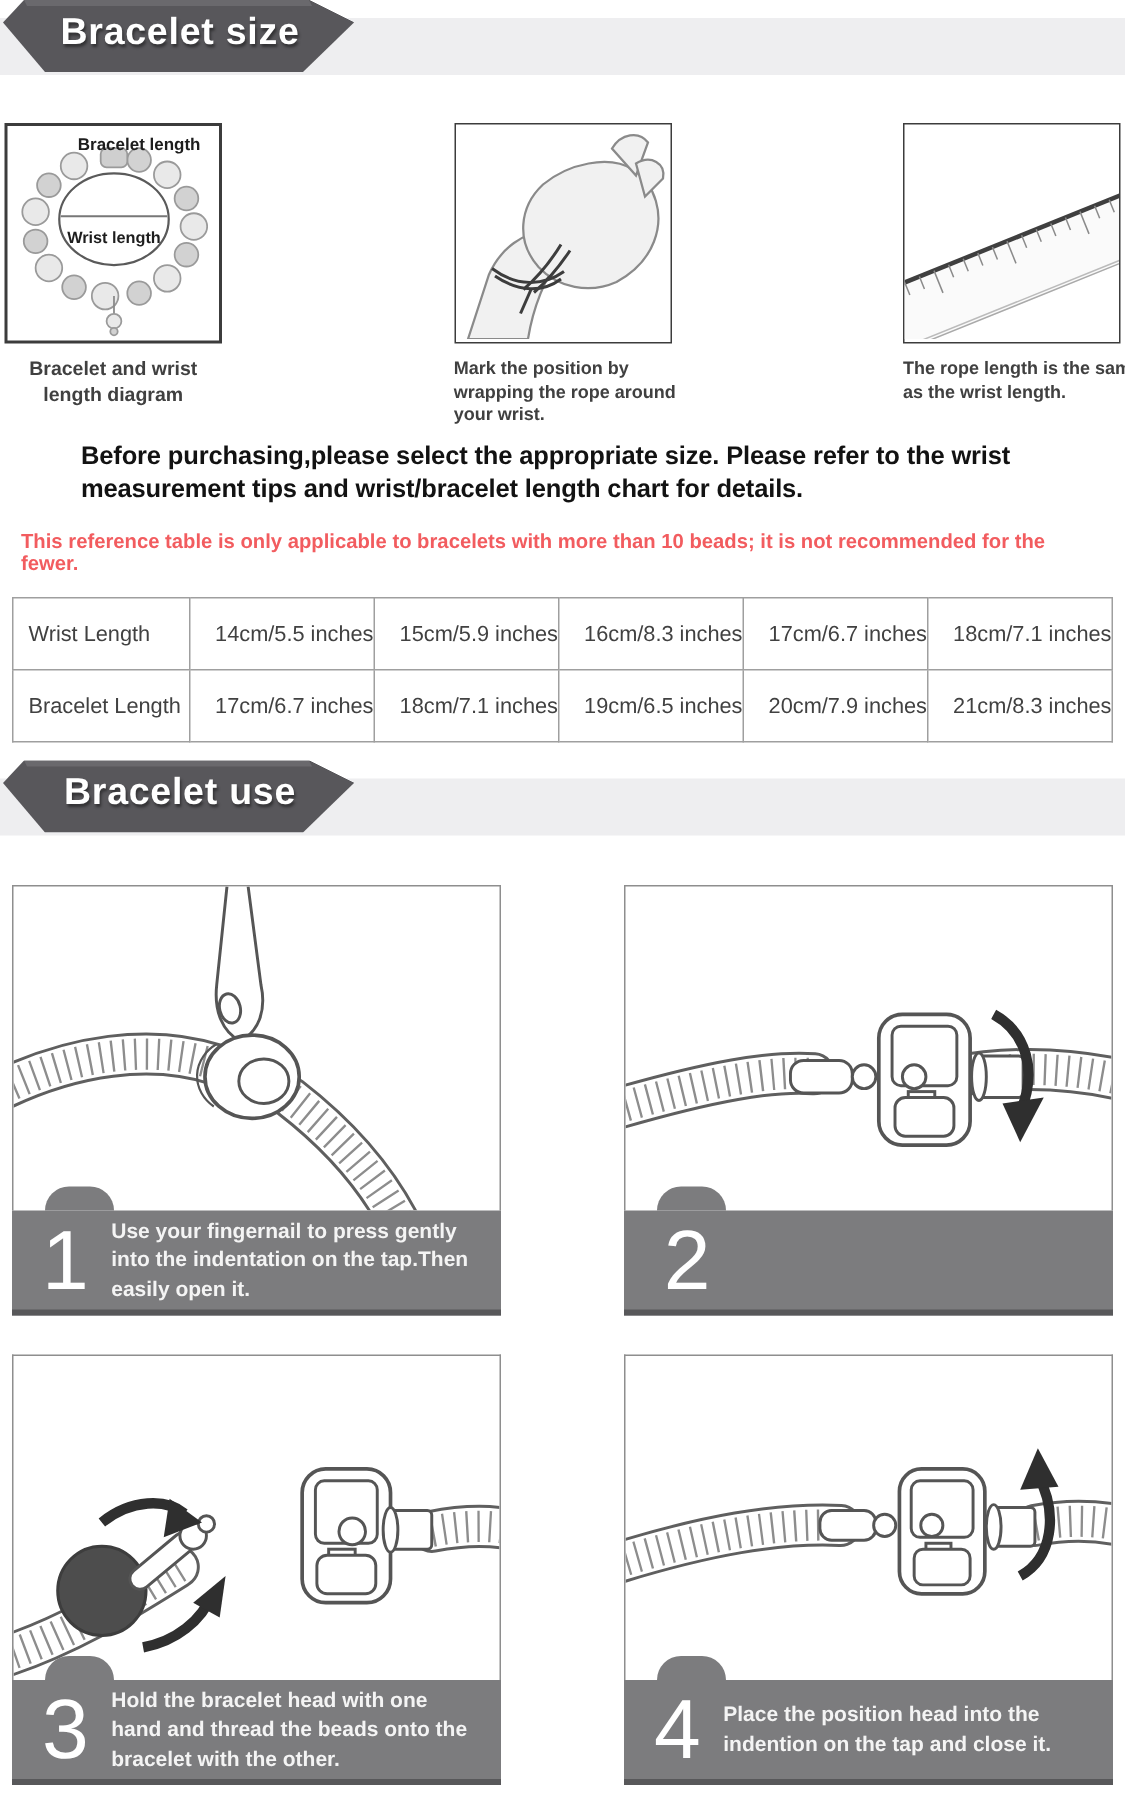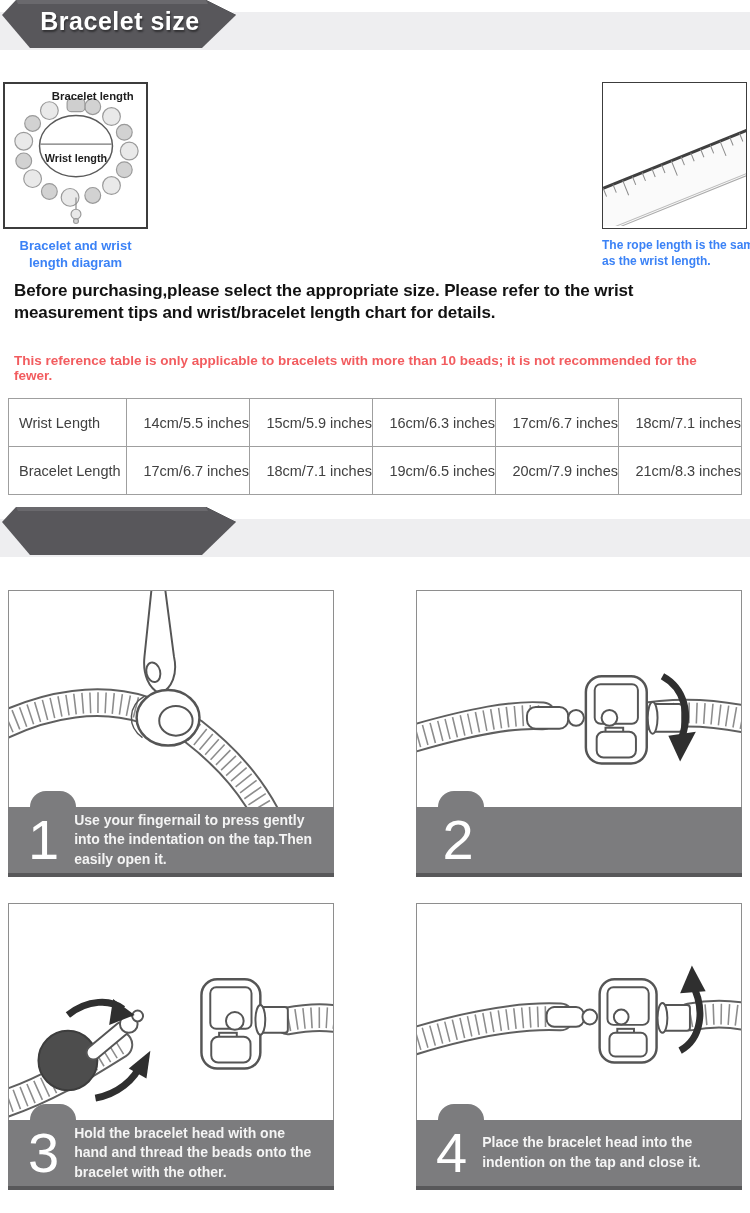--- a/index.html
+++ b/index.html
@@ -13,28 +13,28 @@
   .badge svg { position: absolute; inset: 0; }
   .badge-label { position: absolute; left: 30px; top: 7px; width: 180px; text-align: center;
                  color: #ffffff; font-size: 25px; font-weight: bold; letter-spacing: .5px;
                  text-shadow: 1px 2px 2px rgba(0,0,0,.45); }
 
   
   .figures { display: flex; justify-content: space-between; padding: 0 3px; margin-top: 28px; }
   .fig { width: 145px; position: relative; }
   .fig-box { width: 145px; height: 147px; background: #fff; border: 1px solid #3c3c3c; overflow: hidden; }
   .fig:first-child .fig-box { border-width: 2px; }
-  .fig-caption { margin-top: 9px; font-weight: bold; font-size: 12px; line-height: 1.3; color: #3b82f6; }
+  .fig-caption { margin-top: 9px; font-weight: bold; font-size: 12px; line-height: 1.3; color: #404040; }
   .cap-center { text-align: center; font-size: 13px; }
   .cap-wide { width: 176px; margin-left: -15px; text-align: center; font-size: 11.5px; white-space: nowrap; }
   .cap-left { width: 160px; text-align: left; font-size: 12px; }
 
   
-  .intro { margin-top: 8px; padding: 0 14px; font-size: 17px; font-weight: bold; color: #121212; line-height: 1.33; letter-spacing: -.1px; }
-  .note { margin-top: 28px; padding: 0 14px; font-size: 13.5px; font-weight: bold; }
+  .intro { margin-top: 8px; padding: 0 14px; font-size: 17px; font-weight: bold; color: #121212; line-height: 1.33; letter-spacing: -.1px; margin-left: 40px; }
+  .note { margin-top: 15px; padding: 0 14px; font-size: 13.5px; font-weight: bold; }
 
   
   table.size { margin: 15px 8px 0; width: 734px; border-collapse: collapse; table-layout: fixed; }
   table.size td { border: 1px solid #9f9f9f; height: 48px; font-size: 14.5px; color: #414141; text-align: right; }
   table.size td.rowlabel { text-align: left; padding-left: 10px; }
 
   
   .steps { margin-top: 29px; padding: 0 8px; display: grid; grid-template-columns: 1fr 1fr; column-gap: 82px; row-gap: 26px; }
   .panel { position: relative; }
   .panel-ill { height: 217px; background: #fff; border: 1px solid #8e8e8e; border-bottom: none; overflow: hidden; }
@@ -101,20 +101,35 @@
         <ellipse cx="72" cy="63" rx="37" ry="31" fill="#ffffff" stroke="#5a5a5a" stroke-width="1.5"></ellipse>
         <line x1="36" y1="61" x2="108" y2="61" stroke="#777777" stroke-width="1.3"></line>
         <text x="89" y="16" text-anchor="middle" font-size="11.5" font-weight="bold" fill="#1d1d1d">Bracelet length</text>
         <text x="72" y="79" text-anchor="middle" font-size="11" font-weight="bold" fill="#1d1d1d">Wrist length</text>
       </svg>
     </div>
     <div class="fig-caption cap-center">Bracelet and wrist length diagram</div>
   </div>
 
 
+  <div class="fig">
+    <div class="fig-box">
+      <svg viewBox="0 0 143 143">
+        <path class="sk" d="M8,143 L22,100 C30,82 45,72 62,70 L80,74 C62,95 52,118 48,143 Z"></path>
+        <path class="sk" d="M55,95 C40,78 42,55 58,40 C75,26 102,20 118,30 C133,40 139,60 132,78 C127,91 118,99 107,105 C89,113 68,109 55,95 Z"></path>
+        <path class="sk" d="M104,16 C110,6 122,4 128,12 L120,34 Z"></path>
+        <path class="sk" d="M120,26 C130,20 140,26 138,36 L126,48 Z"></path>
+        <path d="M70,80 C62,93 53,103 45,110 M76,84 C68,96 60,105 52,112" class="rp" stroke-width="1.4"></path>
+        <path d="M24,96 C40,108 58,108 72,98" class="rp"></path>
+        <path d="M26,101 C42,112 58,112 70,103" class="rp" stroke-width="1.2"></path>
+        <path d="M50,110 L43,126" class="rp"></path>
+      </svg>
+    </div>
+    <div class="fig-caption cap-left">Mark the position by wrapping the rope around your wrist.</div>
+  </div>
 
   <div class="fig">
     <div class="fig-box">
       <svg viewBox="0 0 143 143">
         <g transform="rotate(-22 71 95)">
           <rect x="-40" y="78" width="260" height="42" fill="#fafafa" stroke="#aaaaaa"></rect>
           <line x1="-40" y1="78" x2="220" y2="78" stroke="#3f3f3f" stroke-width="3"></line>
           <line x1="-40" y1="118" x2="220" y2="118" stroke="#bbbbbb"></line>
           <g stroke="#8a8a8a" stroke-width="1">
             <line x1="-30" y1="78" x2="-30" y2="94"></line>
@@ -159,21 +174,21 @@
       <col>
       <col>
       <col>
       <col>
     </colgroup>
   <tbody>
       <tr>
     <td class="rowlabel">Wrist Length</td>
     <td>14cm/5.5 inches</td>
     <td>15cm/5.9 inches</td>
-    <td>16cm/6.3 inches</td>
+    <td>16cm/8.3 inches</td>
     <td>17cm/6.7 inches</td>
     <td>18cm/7.1 inches</td>
   </tr>
   <tr>
     <td class="rowlabel">Bracelet Length</td>
     <td>17cm/6.7 inches</td>
     <td>18cm/7.1 inches</td>
     <td>19cm/6.5 inches</td>
     <td>20cm/7.9 inches</td>
     <td>21cm/8.3 inches</td>
@@ -182,20 +197,21 @@
   </table>
 
 <div class="banner-row" style="margin-top:12px">
   <div class="banner-strip"></div>
   <div class="badge">
     <svg viewBox="0 0 250 48">
       <polygon points="206,0 236,15 206,16" fill="#1f1f22"></polygon>
       <polygon points="16,0 206,0 236,15 202,48 30,48 2,15" fill="#58575b"></polygon>
       <polygon points="16,0 206,0 208,4 18,4" fill="#6a696d"></polygon>
     </svg>
+    <div class="badge-label">Bracelet use</div>
   </div>
 </div>
 
 <div class="steps">
 
   <div class="panel">
     <div class="panel-ill">
       <svg viewBox="0 0 330 218" preserveAspectRatio="none">
         <g>
             <path class="tO" d="M-15,140 C40,112 95,106 138,120"></path>
@@ -309,16 +325,16 @@
         <rect class="noF" x="204" y="126" width="17" height="13" stroke="#555" stroke-width="2"></rect>
         <rect class="ln" x="196" y="130" width="38" height="24" rx="6"></rect>
         <rect class="ln" x="250" y="102" width="28" height="26" rx="3"></rect>
         <ellipse class="ln" cx="250" cy="115" rx="5" ry="15"></ellipse>
         <path class="arr" d="M268,148 C290,136 294,106 280,80"></path>
         <polygon class="blk" points="268,90 280,62 294,88"></polygon>
       </svg>
     </div>
     <div class="band">
       <div class="band-num">4</div>
-      <div class="band-text">Place the bracelet head into the indention on the tap and close it.</div>
+      <div class="band-text">Place the position head into the indention on the tap and close it.</div>
     </div>
   </div>
 </div>
 
 </body></html>

